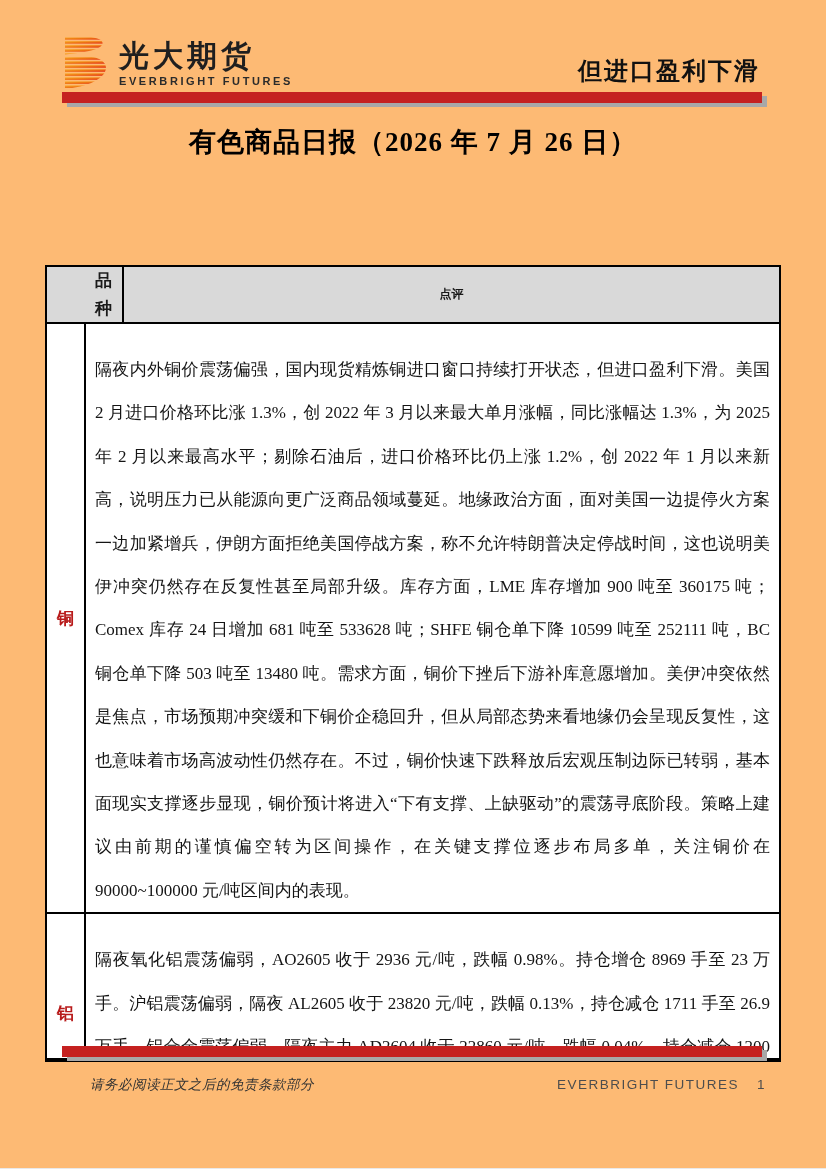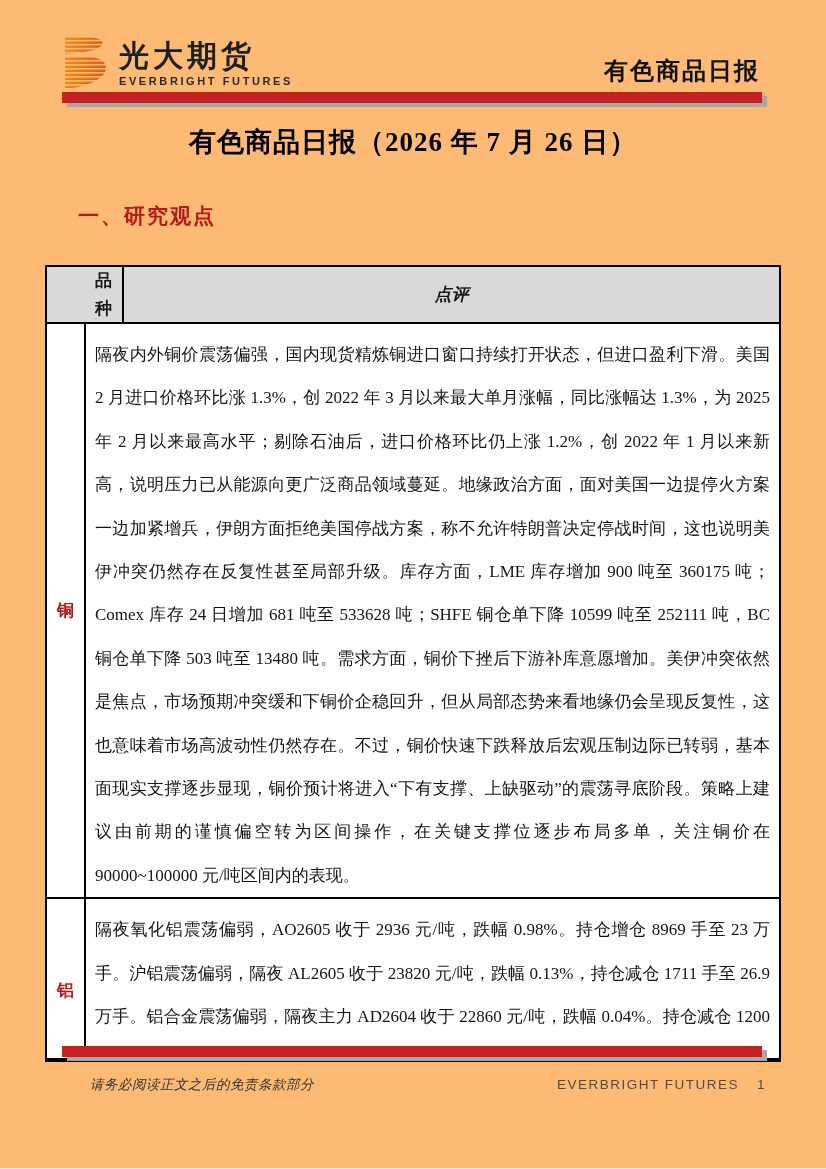--- a/index.html
+++ b/index.html
@@ -34,23 +34,23 @@
   .t-header { display:flex; background:#d9d9d9; border-bottom:2px solid #000; height:57px; }
   .t-row { display:flex; }
   .t-row.row-copper { border-bottom:2px solid #000; }
   .cell-variety {
     width:39px; flex:0 0 39px; border-right:2px solid #000;
     display:flex; align-items:center; justify-content:center; text-align:center;
   }
   .cell-variety .stack { width:1.05em; font-size:17px; font-weight:bold; line-height:1.6; word-break:break-all; }
   .variety-label { font-size:17px; font-weight:bold; }
   .cell-comment { flex:1 1 auto; }
-  .t-header .cell-comment { display:flex; align-items:center; justify-content:center; font-size:17px; font-weight:bold;font-style:italic; }
+  .t-header .cell-comment { display:flex; align-items:center; justify-content:center; font-size:12px; font-weight:bold; }
   .comment-text {
-    padding:9px 9px 0 9px; font-size:17px; line-height:43.4px;
+    padding:24px 9px 0 9px; font-size:17px; line-height:43.4px;
     text-align:justify; color:#141414;
   }
 
   
   .footer-line {
     position:absolute; top:1076px; left:90px; width:676px;
     display:flex; justify-content:space-between; align-items:baseline;
   }
   .disclaimer { font-style:italic; font-size:13.5px; color:#333; letter-spacing:0.5px; }
   .footer-right { font-family:"Liberation Sans","DejaVu Sans",sans-serif; font-size:13.5px; color:#4d4d4d; letter-spacing:1.5px; display:flex; gap:18px; }
@@ -88,29 +88,28 @@
         <rect x="0" y="46.2" width="48" height="2.6"></rect>
         <rect x="0" y="50.4" width="48" height="2.6"></rect>
       </g>
     </svg>
     <div>
       <div class="brand-cn">光大期货</div>
       <div class="brand-en">EVERBRIGHT FUTURES</div>
     </div>
   </div>
 
-  <div class="report-type">有色商品日报</div>
+  <div class="report-type">但进口盈利下滑</div>
 
   <div class="rule rule-top">
     <div class="shadow" style="background: rgb(168, 168, 168);"></div>
     <div class="bar" id="rule-top-bar" style="background: rgb(197, 33, 32);"></div>
   </div>
 
   <h1 class="doc-title">有色商品日报（2026 年 7 月 26 日）</h1>
-  <h2 class="section-heading" id="section-heading" style="color: rgb(184, 26, 26);">一、研究观点</h2>
 
   <div class="review-table">
     <div class="t-header" style="background: rgb(217, 217, 217); padding-left: 38px;">
       <div class="cell-variety">
         <div class="stack">品种</div>
       </div>
       <div class="cell-comment">
         <span>点评</span>
       </div>
     </div>

